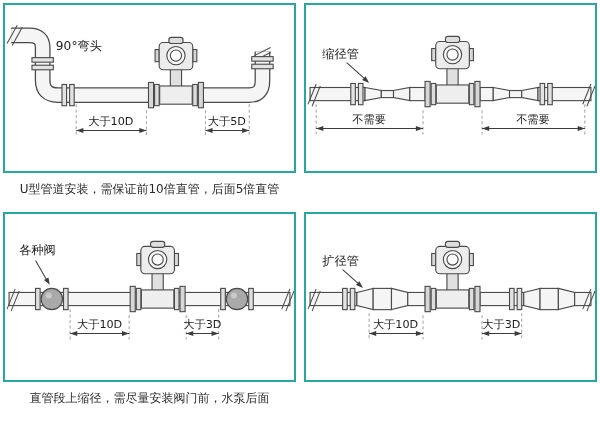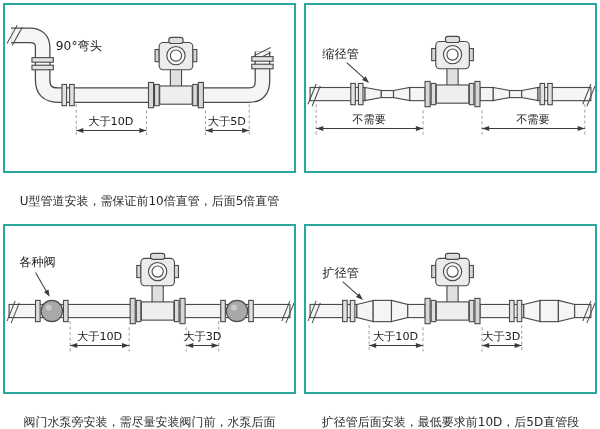--- a/index.html
+++ b/index.html
@@ -21,21 +21,20 @@
     background:#ffffff;
     box-sizing:content-box;
   }
   .diag{width:100%;height:100%;display:block;}
   .caption{
     text-align:center;
     font-size:12px;
     color:#2b2b2b;
     padding:8px 2px 14px 2px;
     line-height:1.45;
-    margin-top:12px;
   }
   .cap-line{display:block;}
   
   .pipe-under{stroke:#4a4a4a;stroke-width:15.5;fill:none;stroke-linecap:butt;}
   .pipe-over{stroke:#f5f5f5;stroke-width:13;fill:none;stroke-linecap:butt;}
   .seg{fill:#f5f5f5;stroke:#4a4a4a;stroke-width:1.1;}
   .break{stroke:#4a4a4a;stroke-width:1;}
   .dimline{stroke:#3c3c3c;stroke-width:1;}
   .dimarrow{fill:#3c3c3c;}
   .ext{stroke:#8a8a8a;stroke-width:0.8;stroke-dasharray:3 2.4;}
@@ -197,21 +196,21 @@
           <line class="ext" x1="178" y1="100" x2="178" y2="124"></line>
           <line class="ext" x1="210" y1="94" x2="210" y2="124"></line>
           <line class="dimline" x1="178" y1="118" x2="210" y2="118"></line>
           <polygon class="dimarrow" points="178,118 185,115.5 185,120.5"></polygon>
           <polygon class="dimarrow" points="210,118 203,115.5 203,120.5"></polygon>
           <text class="dimtext" x="194" y="113">大于3D</text>
         </g>
       </svg>
     </div>
     <div class="caption">
-      <span class="cap-line">阀门水泵旁安装，需尽量安装阀门前，水泵后面</span>
+      <span class="cap-line">直管段上缩径，需尽量安装阀门前，水泵后面</span>
     </div>
   </div>
 
   <div class="cell">
     <div class="panel-box">
       <svg class="diag" viewBox="0 0 284 164" preserveAspectRatio="none">
         <g>
           <rect class="seg" x="4" y="77.5" width="46" height="13"></rect>
           <polygon class="seg" points="50,77.5 66,73.5 66,94.5 50,90.5"></polygon>
           <rect class="seg" x="66" y="73.5" width="18" height="21"></rect>
@@ -248,18 +247,15 @@
         <g>
           <line class="ext" x1="173" y1="100" x2="173" y2="124"></line>
           <line class="ext" x1="212" y1="98" x2="212" y2="124"></line>
           <line class="dimline" x1="173" y1="118" x2="212" y2="118"></line>
           <polygon class="dimarrow" points="173,118 180,115.5 180,120.5"></polygon>
           <polygon class="dimarrow" points="212,118 205,115.5 205,120.5"></polygon>
           <text class="dimtext" x="192" y="113">大于3D</text>
         </g>
       </svg>
     </div>
-    <div class="caption">
-      <span class="cap-line">扩径管后面安装，最低要求前10D，后5D直管段</span>
-    </div>
   </div>
 
 </div>
 
 </body></html>

